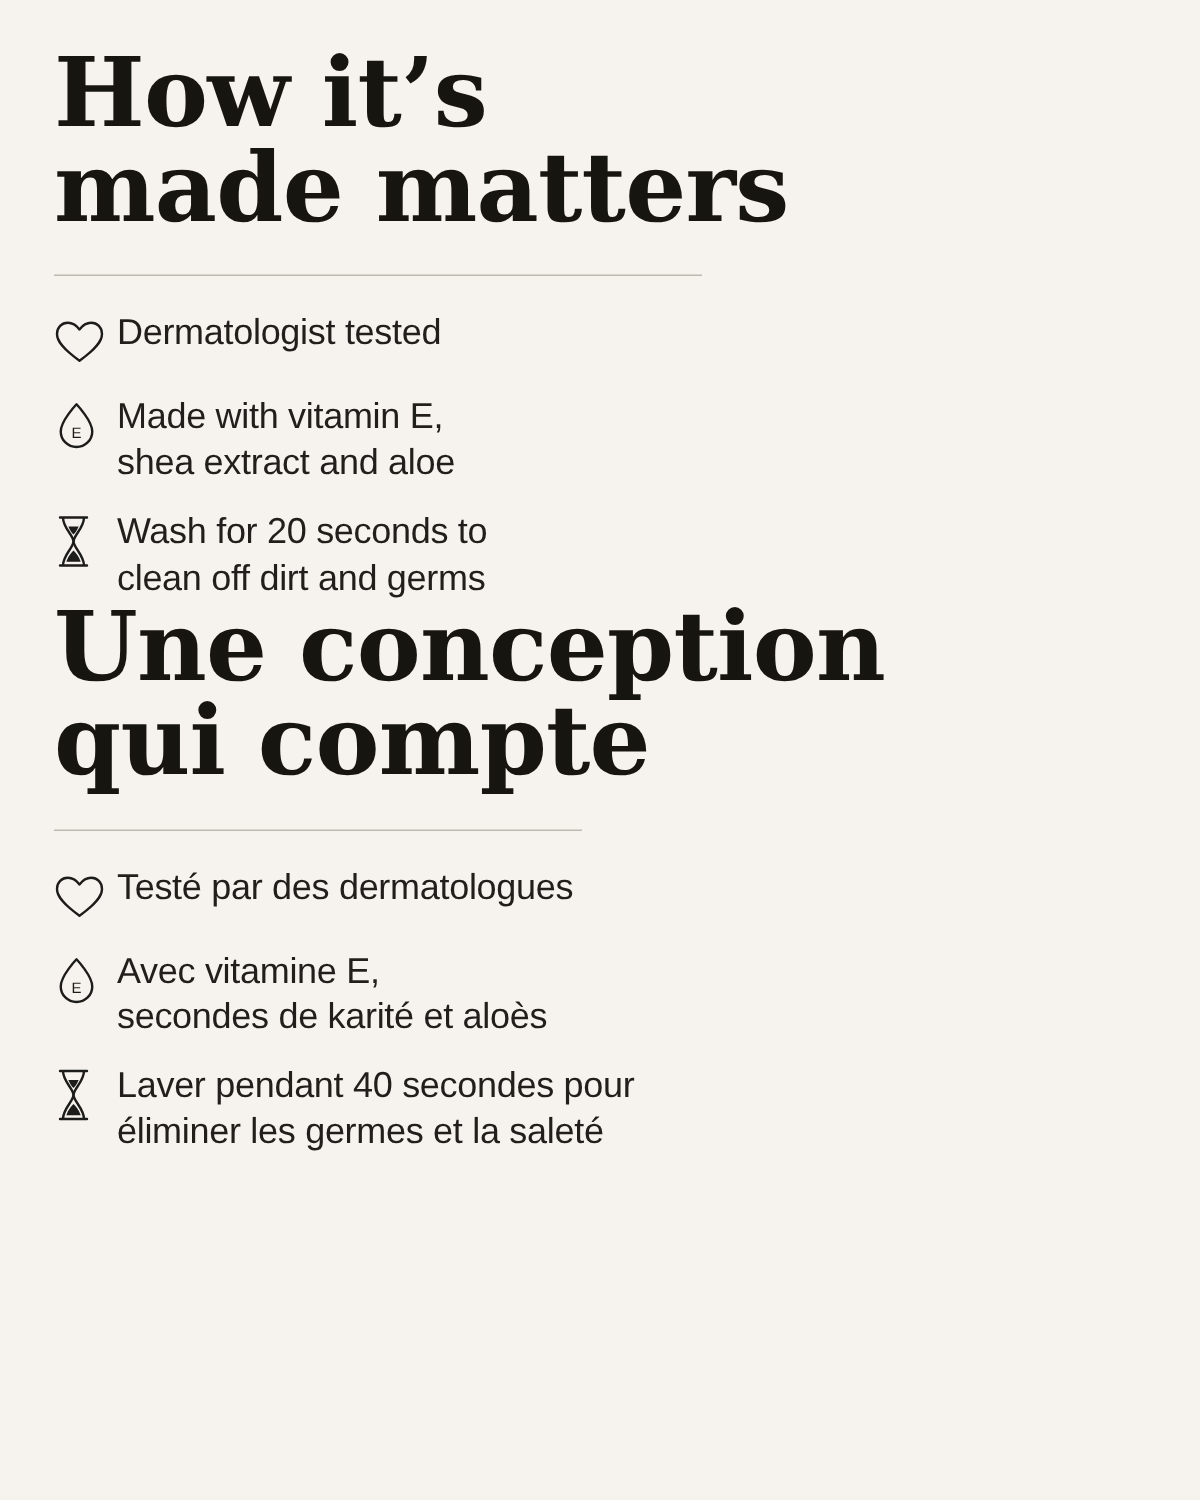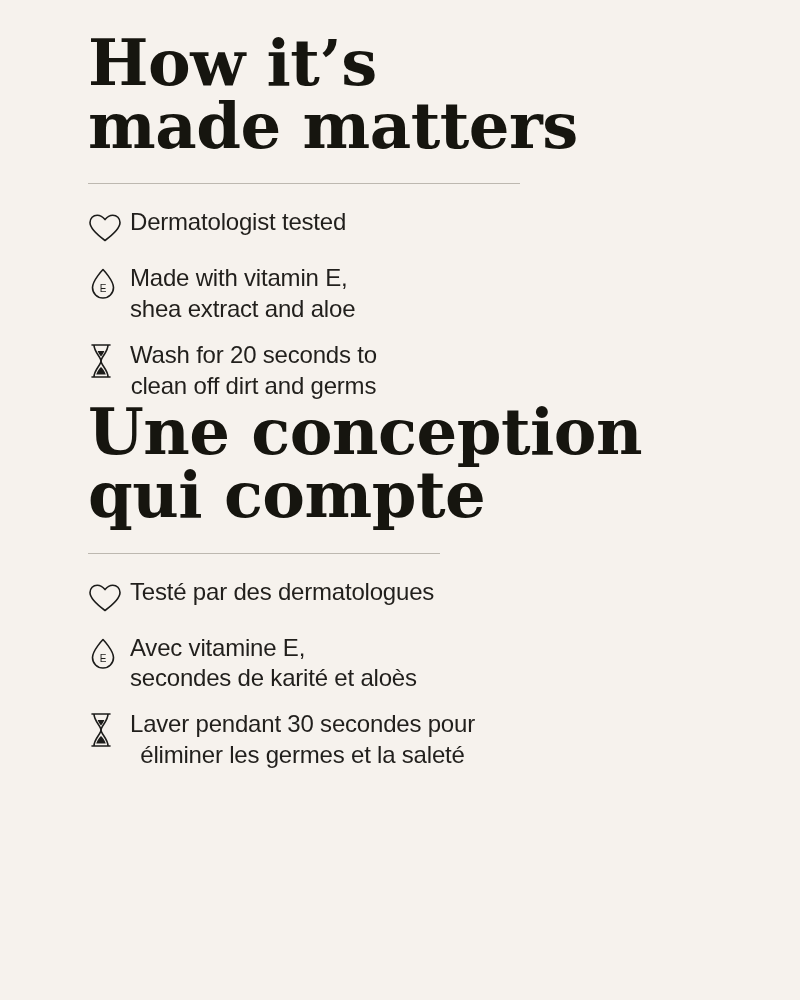--- a/index.html
+++ b/index.html
@@ -11,21 +11,21 @@
     height: 1000px;
     background: #f6f2ed;
     font-family: "Liberation Sans", sans-serif;
     color: #1c1c1a;
     overflow: hidden;
   }
   .page {
     width: 748px;
     height: 1000px;
     box-sizing: border-box;
-    padding: 32px 60px 0 88px;
+    padding: 32px 60px 0 36px;
     position: relative;
   }
   .section {
     position: relative;
   }
   .section + .section {
   }
   .heading {
     font-family: "DejaVu Serif", "Liberation Serif", serif;
     font-weight: 700;
@@ -48,21 +48,21 @@
   .items {
     margin: 0;
     padding: 0;
     list-style: none;
   }
   .item {
     display: flex;
     align-items: flex-start;
     margin-bottom: 14px;
   }
-  .item:last-child { margin-bottom: 0; text-align: center; }
+  .item:last-child { margin-bottom: 0; }
 
   .icon {
     width: 42px;
     min-width: 42px;
     height: 40px;
     display: flex;
     align-items: center;
     justify-content: flex-start;
     padding-top: 2px;
   }
@@ -156,20 +156,20 @@
       <li class="item">
         <span class="icon">
           <svg width="26" height="36" viewBox="0 0 26 36" fill="none" stroke="#1c1c1a" stroke-width="1.6">
             <path d="M4 2 H22 M4 34 H22" stroke-linecap="round"></path>
             <path d="M6 2 C6 9 13 14 13 18 C13 22 6 27 6 34"></path>
             <path d="M20 2 C20 9 13 14 13 18 C13 22 20 27 20 34"></path>
             <path d="M8.2 31.5 C9.4 28 11.4 25.5 13 24 C14.6 25.5 16.6 28 17.8 31.5 Z" fill="#1c1c1a" stroke="none"></path>
             <path d="M9.6 8 C10.6 10.6 12 12.4 13 13.4 C14 12.4 15.4 10.6 16.4 8 Z" fill="#1c1c1a" stroke="none"></path>
           </svg>
         </span>
-        <span class="item-text">Laver pendant 30 secondes pour
+        <span class="item-text">Laver pendant 40 secondes pour
 éliminer les germes et la saleté</span>
       </li>
 
     </ul>
   </div>
 
 </div>
 
 </body></html>

